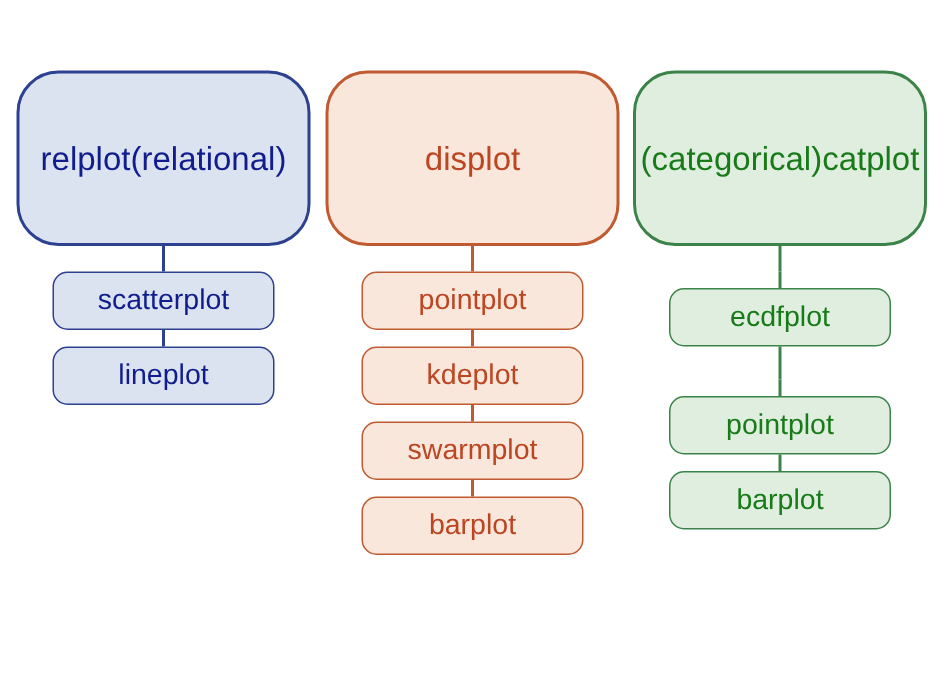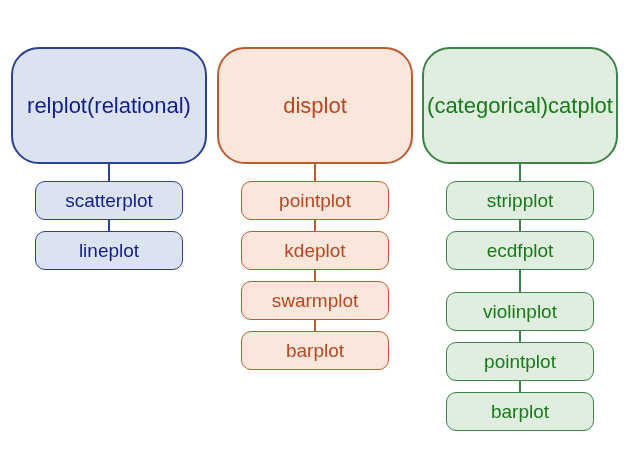--- a/index.html
+++ b/index.html
@@ -111,32 +111,26 @@
       <span>barplot</span>
     </div>
   </div>
 
   <div class="column col-2" style="--fill: #dfeedf; --border: #3c8349; --text: #187a18;">
     <div class="parent-box">
       <div>(categorical)</div>
       <div>catplot</div>
     </div>
     <div class="connector first"></div>
-    <div class="child-box">
-      <span>stripplot</span>
-    </div>
     <div class="connector"></div>
     <div class="child-box">
       <span>ecdfplot</span>
     </div>
     <div class="connector"></div>
     <div class="connector"></div>
-    <div class="child-box">
-      <span>violinplot</span>
-    </div>
     <div class="connector"></div>
     <div class="child-box">
       <span>pointplot</span>
     </div>
     <div class="connector"></div>
     <div class="child-box">
       <span>barplot</span>
     </div>
   </div>
 

